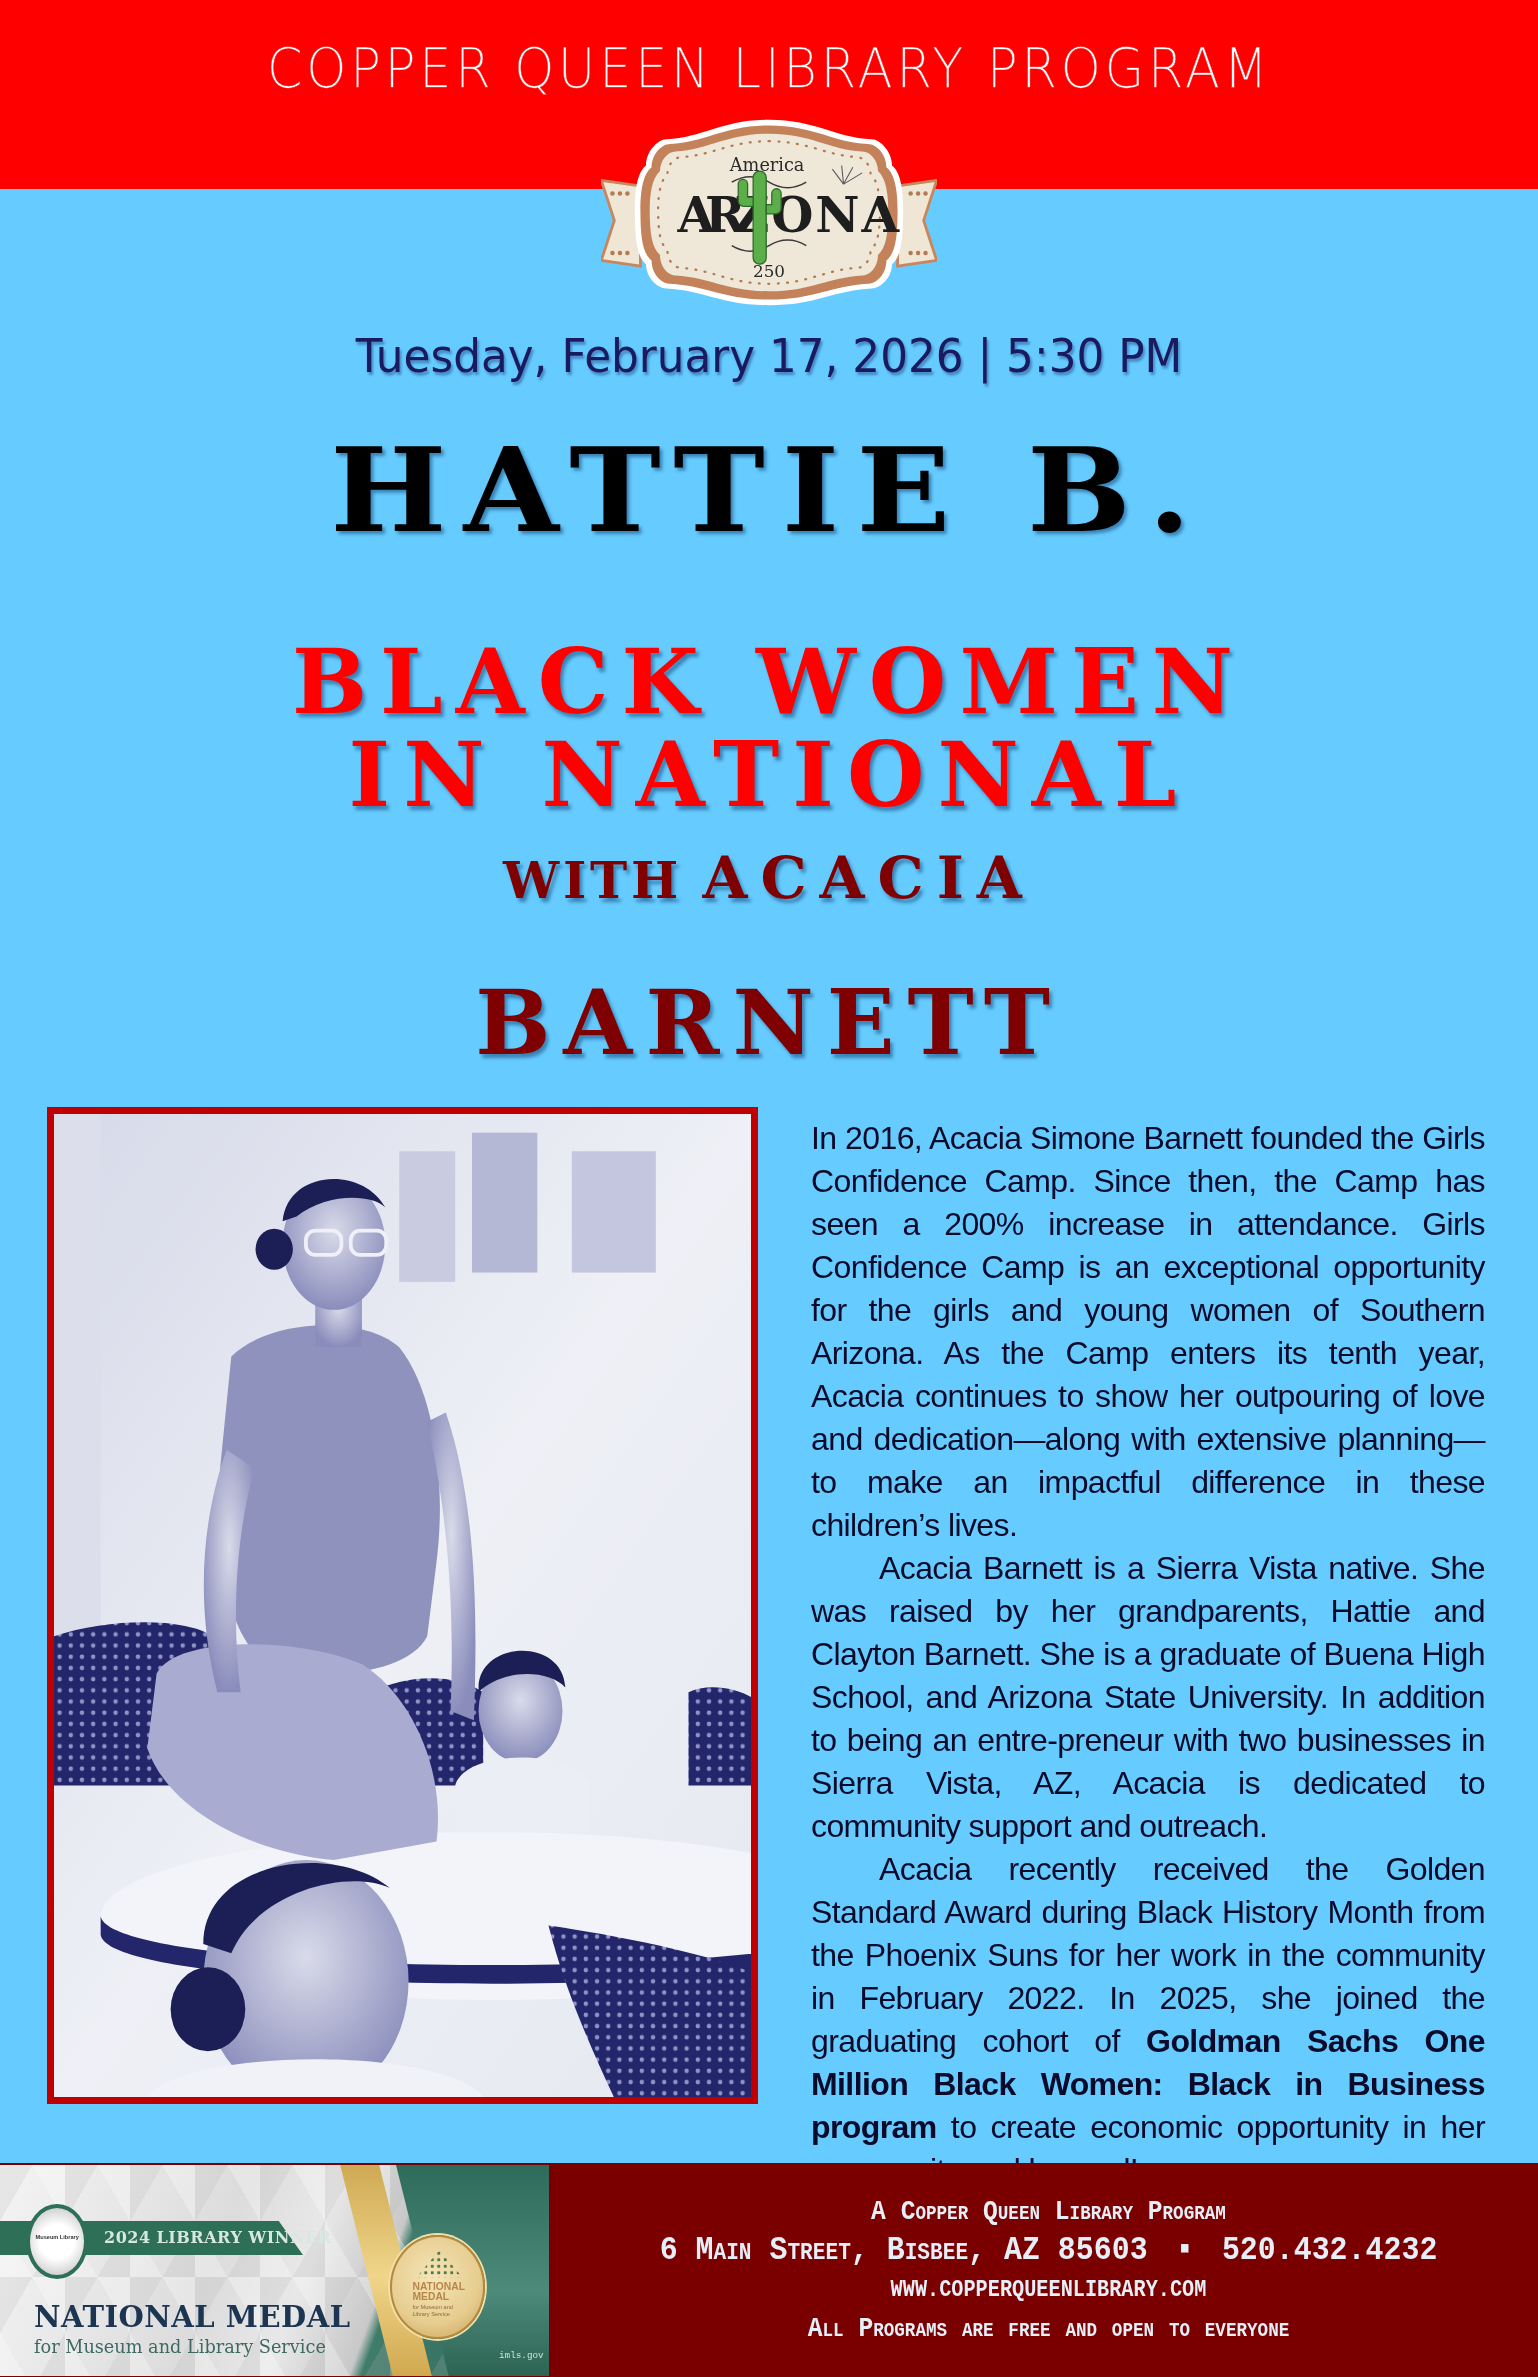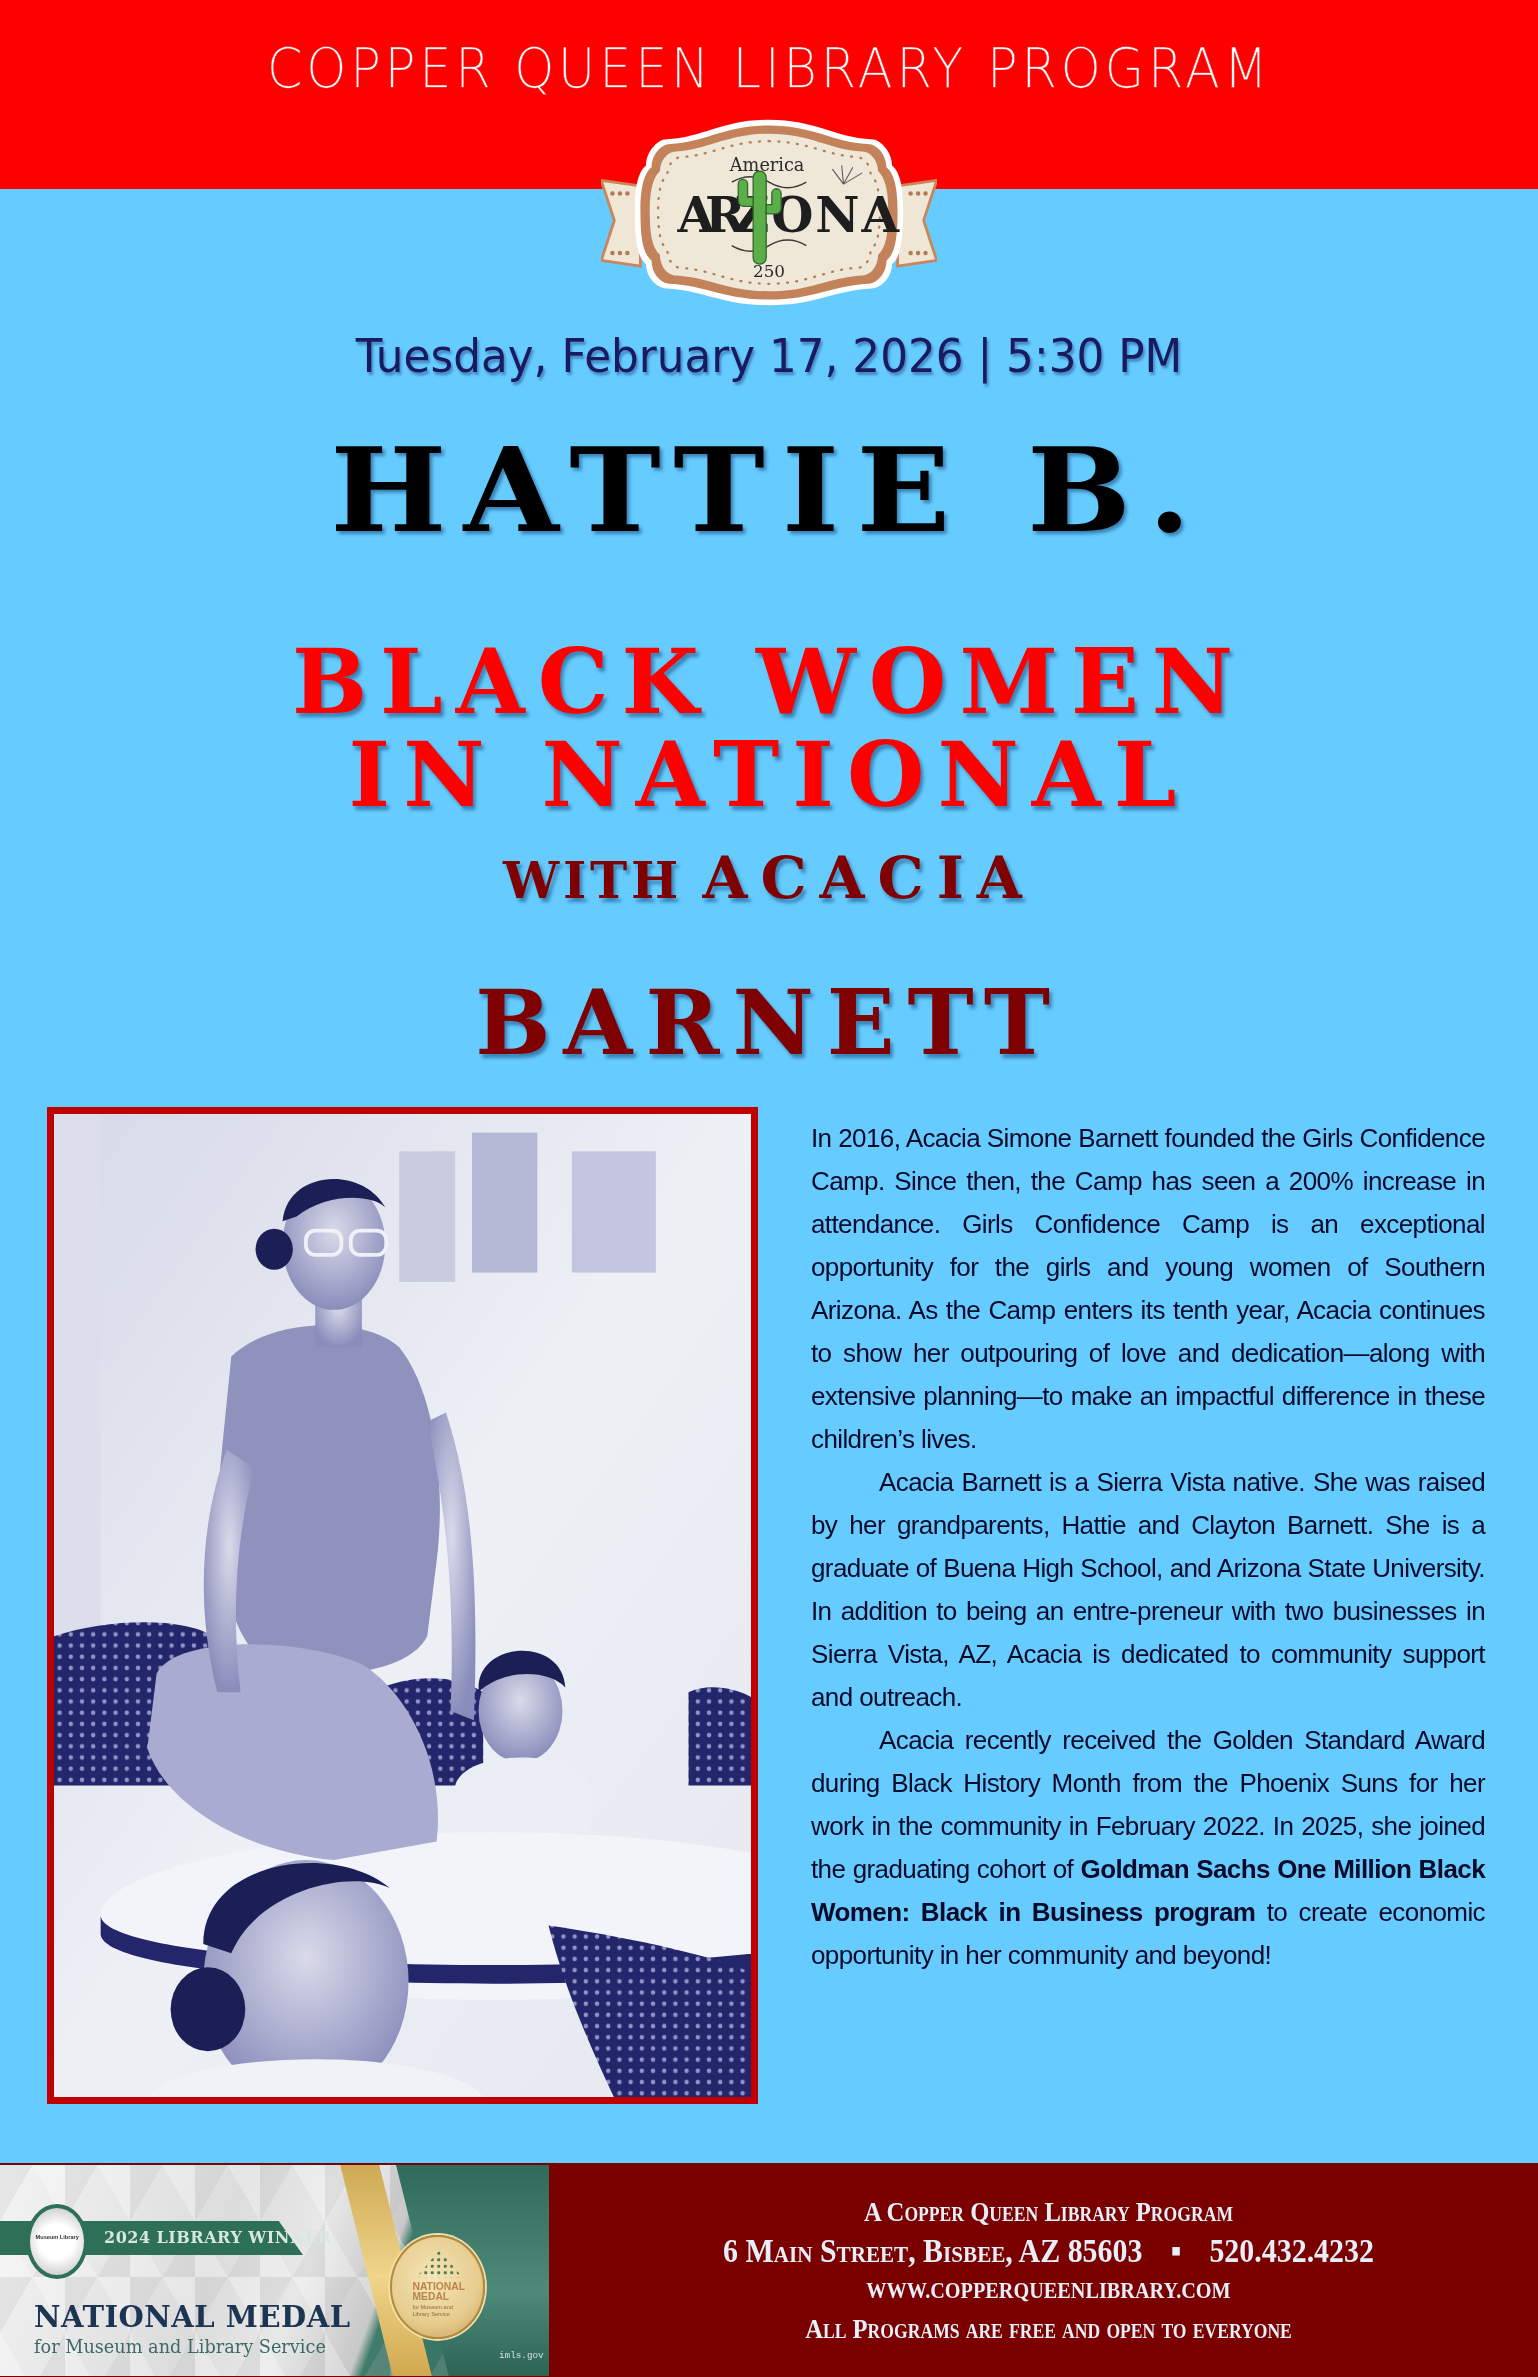--- a/index.html
+++ b/index.html
@@ -98,21 +98,21 @@
     overflow: hidden;
     background: #e9ebf3;
   }
   .photo-frame svg { display: block; width: 100%; height: 100%; }
 
   
   .bio {
     position: absolute; left: 811px; top: 1117px;
     width: 674px;
     font-family: "Liberation Sans Narrow", "Liberation Sans", sans-serif;
-    font-size: 26px;
+    font-size: 32px;
     line-height: 43px;
     color: #0a0a2a;
     text-align: justify;
     letter-spacing: -0.6px;
     transform-origin: left top;
   }
   .bio p { margin: 0; }
   .bio p.indent { text-indent: 68px; }
   .bio .bold { font-weight: bold; }
 
@@ -210,21 +210,21 @@
     position: absolute; left: 499px; top: 185px;
     font-size: 9.3px; color: #cfe3dc;
     font-family: Liberation Mono, monospace;
   }
 
   .footer-info {
     position: absolute; left: 559px; top: 2191px;
     width: 979px;
     text-align: center;
     color: #e6eef8;
-    font-family: Liberation Serif, serif;
+    font-family: Liberation Mono, monospace;
     font-weight: bold;
   }
   .footer-line {
     display: block;
     font-variant: small-caps;
     white-space: nowrap;
     transform: scaleX(0.88);
   }
   .footer-line-1 { font-size: 28px; line-height: 37px; margin-top: 1.9px; }
   .footer-line-2 { font-size: 34px; line-height: 41px; }

